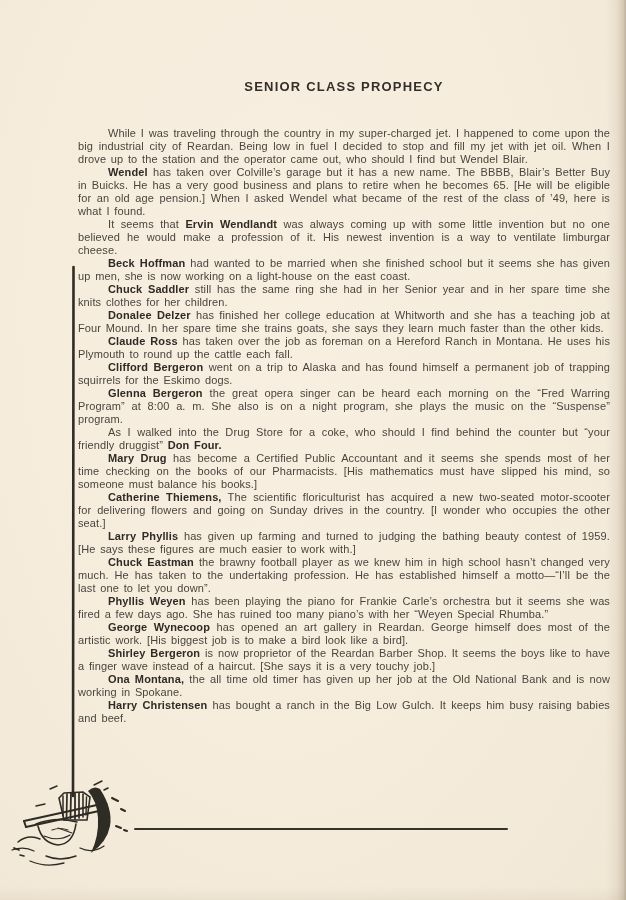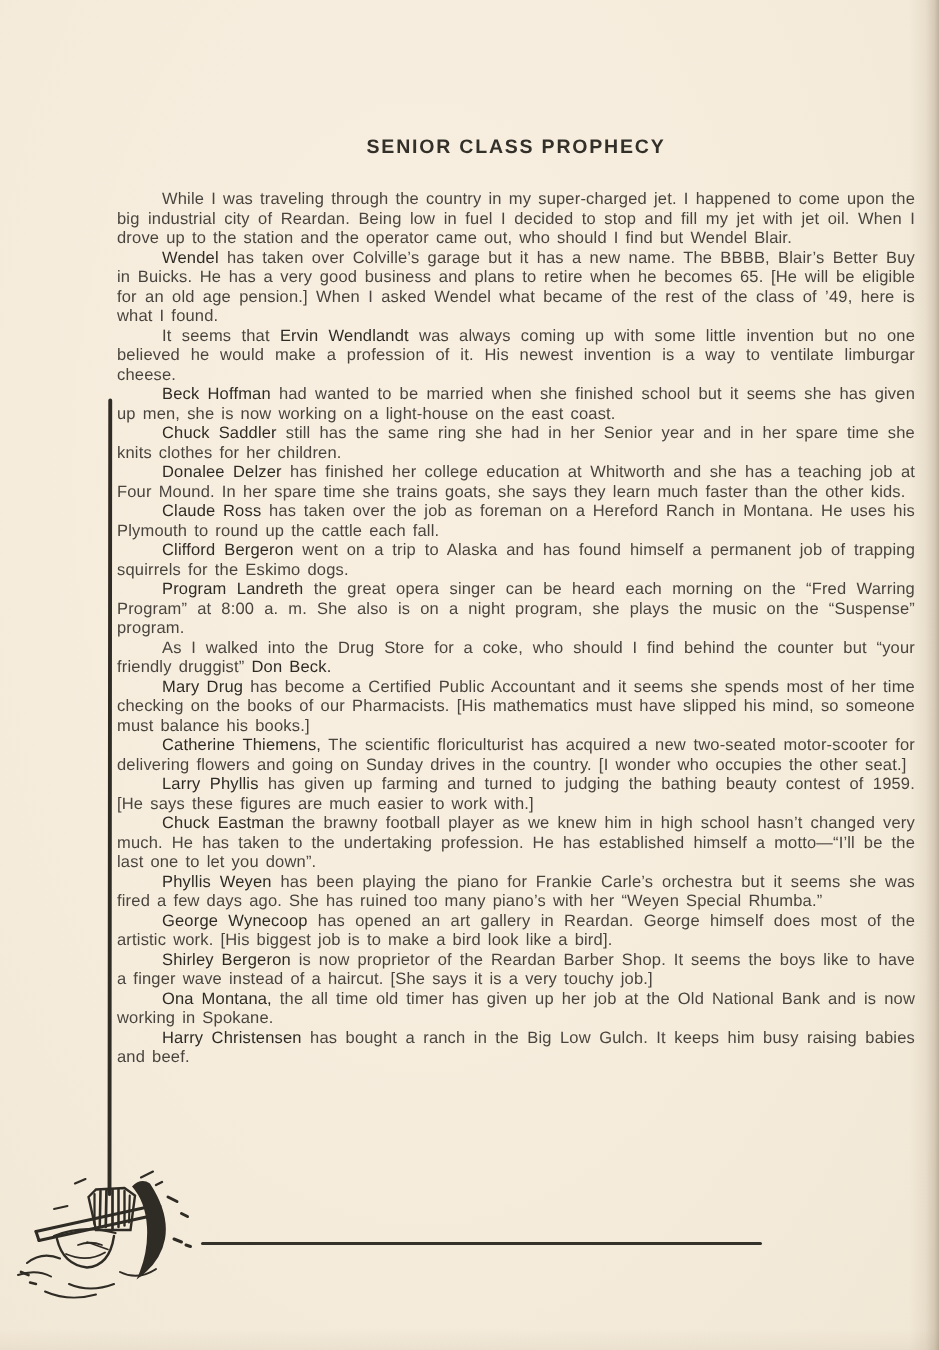--- a/index.html
+++ b/index.html
@@ -16,37 +16,37 @@
     position:absolute;top:0;right:0;width:20px;height:100%;
     background:linear-gradient(to right, rgba(139,117,86,0) 0%, rgba(139,117,86,0.10) 55%, rgba(110,90,62,0.22) 85%, rgba(92,74,50,0.35) 100%);
     pointer-events:none;
   }
   .edge-bottom{
     position:absolute;left:0;bottom:0;width:100%;height:14px;
     background:linear-gradient(to bottom, rgba(139,117,86,0), rgba(139,117,86,0.08));
     pointer-events:none;
   }
   .title{
-    position:absolute;left:78px;top:90px;width:532px;
+    position:absolute;left:78px;top:79px;width:532px;
     margin:0;text-align:center;
     font-size:13px;font-weight:bold;letter-spacing:1.2px;
     color:#33302a;
   }
   .text-block{
     position:absolute;left:78px;top:127px;width:532px;
     color:#49453e;
     font-size:11px;line-height:13px;
     letter-spacing:0.12px;word-spacing:1.5px;
     text-align:justify;
   }
   .text-block p{
     margin:0;text-indent:30px;
   }
   .text-block .bold{
-    font-weight:normal;color:#2e2b25;
+    font-weight:bold;color:#2e2b25;
   }
   .rule{
     position:absolute;left:134px;top:828px;width:374px;height:2px;
     background:#35322c;border-radius:1px;
   }
   .artwork{
     position:absolute;left:0;top:258px;width:150px;height:625px;
   }
 </style>
 </head>
@@ -58,22 +58,22 @@
 
   <div class="text-block">
       <p><span>While I was traveling through the country in my super-charged jet. I happened to come upon the big industrial city of Reardan. Being low in fuel I decided to stop and fill my jet with jet oil. When I drove up to the station and the operator came out, who should I find but Wendel Blair.</span></p>
       <p><span class="bold">Wendel</span><span> has taken over Colville’s garage but it has a new name. The BBBB, Blair’s Better Buy in Buicks. He has a very good business and plans to retire when he becomes 65. [He will be eligible for an old age pension.] When I asked Wendel what became of the rest of the class of ’49, here is what I found.</span></p>
       <p><span>It seems that </span><span class="bold">Ervin Wendlandt</span><span> was always coming up with some little invention but no one believed he would make a profession of it. His newest invention is a way to ventilate limburgar cheese.</span></p>
       <p><span class="bold">Beck Hoffman</span><span> had wanted to be married when she finished school but it seems she has given up men, she is now working on a light-house on the east coast.</span></p>
       <p><span class="bold">Chuck Saddler</span><span> still has the same ring she had in her Senior year and in her spare time she knits clothes for her children.</span></p>
       <p><span class="bold">Donalee Delzer</span><span> has finished her college education at Whitworth and she has a teaching job at Four Mound. In her spare time she trains goats, she says they learn much faster than the other kids.</span></p>
       <p><span class="bold">Claude Ross</span><span> has taken over the job as foreman on a Hereford Ranch in Montana. He uses his Plymouth to round up the cattle each fall.</span></p>
       <p><span class="bold">Clifford Bergeron</span><span> went on a trip to Alaska and has found himself a permanent job of trapping squirrels for the Eskimo dogs.</span></p>
-      <p><span class="bold">Program Landreth</span><span> the great opera singer can be heard each morning on the “Fred Warring Program” at 8:00 a. m. She also is on a night program, she plays the music on the “Suspense” program.</span></p>
-      <p><span>As I walked into the Drug Store for a coke, who should I find behind the counter but “your friendly druggist” </span><span class="bold">Don Beck.</span></p>
+      <p><span class="bold">Glenna Bergeron</span><span> the great opera singer can be heard each morning on the “Fred Warring Program” at 8:00 a. m. She also is on a night program, she plays the music on the “Suspense” program.</span></p>
+      <p><span>As I walked into the Drug Store for a coke, who should I find behind the counter but “your friendly druggist” </span><span class="bold">Don Four.</span></p>
       <p><span class="bold">Mary Drug</span><span> has become a Certified Public Accountant and it seems she spends most of her time checking on the books of our Pharmacists. [His mathematics must have slipped his mind, so someone must balance his books.]</span></p>
       <p><span class="bold">Catherine Thiemens,</span><span> The scientific floriculturist has acquired a new two-seated motor-scooter for delivering flowers and going on Sunday drives in the country. [I wonder who occupies the other seat.]</span></p>
       <p><span class="bold">Larry Phyllis</span><span> has given up farming and turned to judging the bathing beauty contest of 1959. [He says these figures are much easier to work with.]</span></p>
       <p><span class="bold">Chuck Eastman</span><span> the brawny football player as we knew him in high school hasn’t changed very much. He has taken to the undertaking profession. He has established himself a motto—“I’ll be the last one to let you down”.</span></p>
       <p><span class="bold">Phyllis Weyen</span><span> has been playing the piano for Frankie Carle’s orchestra but it seems she was fired a few days ago. She has ruined too many piano’s with her “Weyen Special Rhumba.”</span></p>
       <p><span class="bold">George Wynecoop</span><span> has opened an art gallery in Reardan. George himself does most of the artistic work. [His biggest job is to make a bird look like a bird].</span></p>
       <p><span class="bold">Shirley Bergeron</span><span> is now proprietor of the Reardan Barber Shop. It seems the boys like to have a finger wave instead of a haircut. [She says it is a very touchy job.]</span></p>
       <p><span class="bold">Ona Montana,</span><span> the all time old timer has given up her job at the Old National Bank and is now working in Spokane.</span></p>
       <p><span class="bold">Harry Christensen</span><span> has bought a ranch in the Big Low Gulch. It keeps him busy raising babies and beef.</span></p>
     </div>

